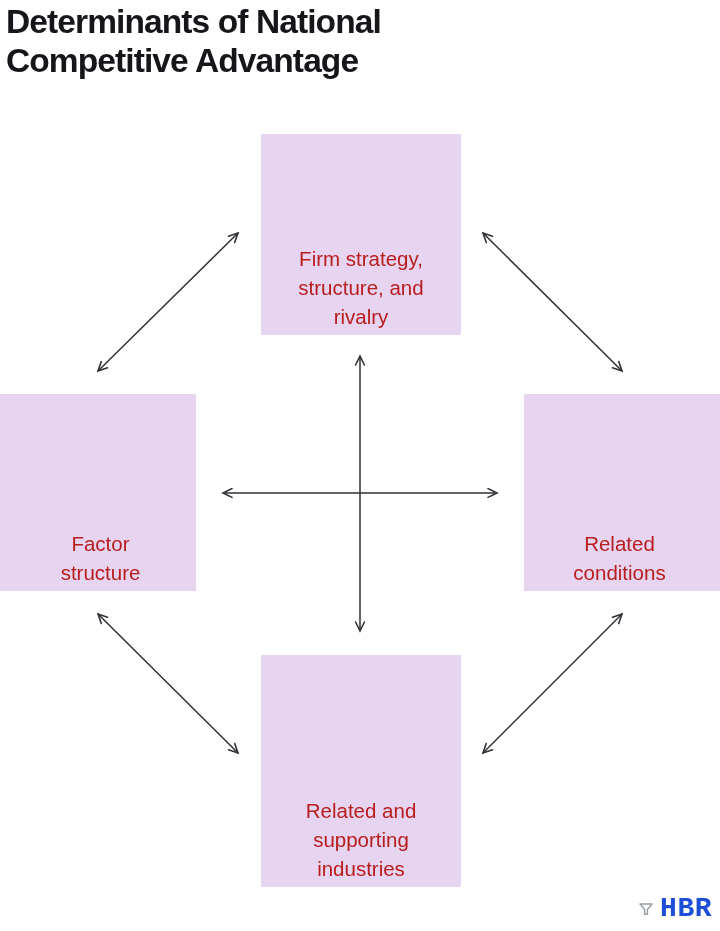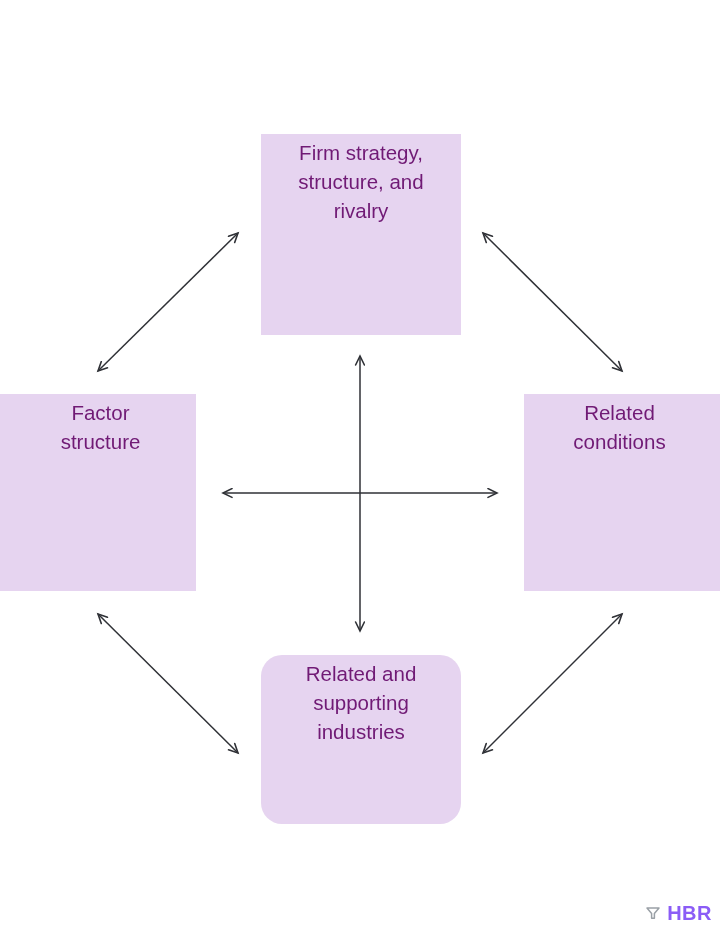--- a/index.html
+++ b/index.html
@@ -33,24 +33,24 @@
     letter-spacing: -0.9px;
     color: #15161a;
     white-space: pre-line;
   }
 
   
   .node {
     position: absolute;
     background: #e6d4f0;
     display: flex;
-    align-items: flex-start;
+    align-items: flex-end;
     justify-content: center;
     text-align: center;
-    color: #701a75;
+    color: #b91c1c;
     font-family: "Liberation Sans", sans-serif;
     font-size: 20.5px;
     line-height: 29px;
     font-weight: 400;
     white-space: pre-line;
     box-sizing: border-box;
     padding: 4px;
   }
 
   #node-top {
@@ -68,22 +68,21 @@
   #node-right {
     left: 524px;
     top: 394px;
     width: 211px;
     height: 197px;
   }
   #node-bottom {
     left: 261px;
     top: 655px;
     width: 200px;
-    height: 169px;
-    border-radius: 21px;
+    height: 232px;
   }
   
   #node-left .node-label  { transform: translateX(10px); }
   #node-right .node-label { transform: translateX(-10px); }
 
   
   #arrows {
     position: absolute;
     left: 0;
     top: 0;
@@ -98,33 +97,35 @@
     right: 8px;
     bottom: 8px;
     display: flex;
     align-items: center;
     gap: 5px;
   }
   #hbr-logo .hbr-mark {
     display: block;
   }
   #hbr-logo .hbr-word {
-    font-family: Liberation Sans, sans-serif;
+    font-family: Liberation Mono, monospace;
     font-weight: 700;
-    font-size: 20px;
+    font-size: 28px;
     letter-spacing: 0.5px;
-    color: #8b5cf6;
+    color: #1d4ed8;
     line-height: 1;
   }
 </style>
 </head>
 <body>
 
 <div id="canvas">
 
+  <div class="title">Determinants of National
+Competitive Advantage</div>
 
   <svg id="arrows" viewBox="0 0 720 931">
     <defs>
       <marker id="ah" markerWidth="14" markerHeight="14" refX="11" refY="5" orient="auto" markerUnits="userSpaceOnUse">
         <path d="M 2,0.6 L 11,5 L 2,9.4" fill="none" stroke="#2f3136" stroke-width="1.6" stroke-linecap="round" stroke-linejoin="miter"></path>
       </marker>
       <marker id="ah-start" markerWidth="14" markerHeight="14" refX="3" refY="5" orient="auto" markerUnits="userSpaceOnUse">
         <path d="M 12,0.6 L 3,5 L 12,9.4" fill="none" stroke="#2f3136" stroke-width="1.6" stroke-linecap="round" stroke-linejoin="miter"></path>
       </marker>
     </defs>

